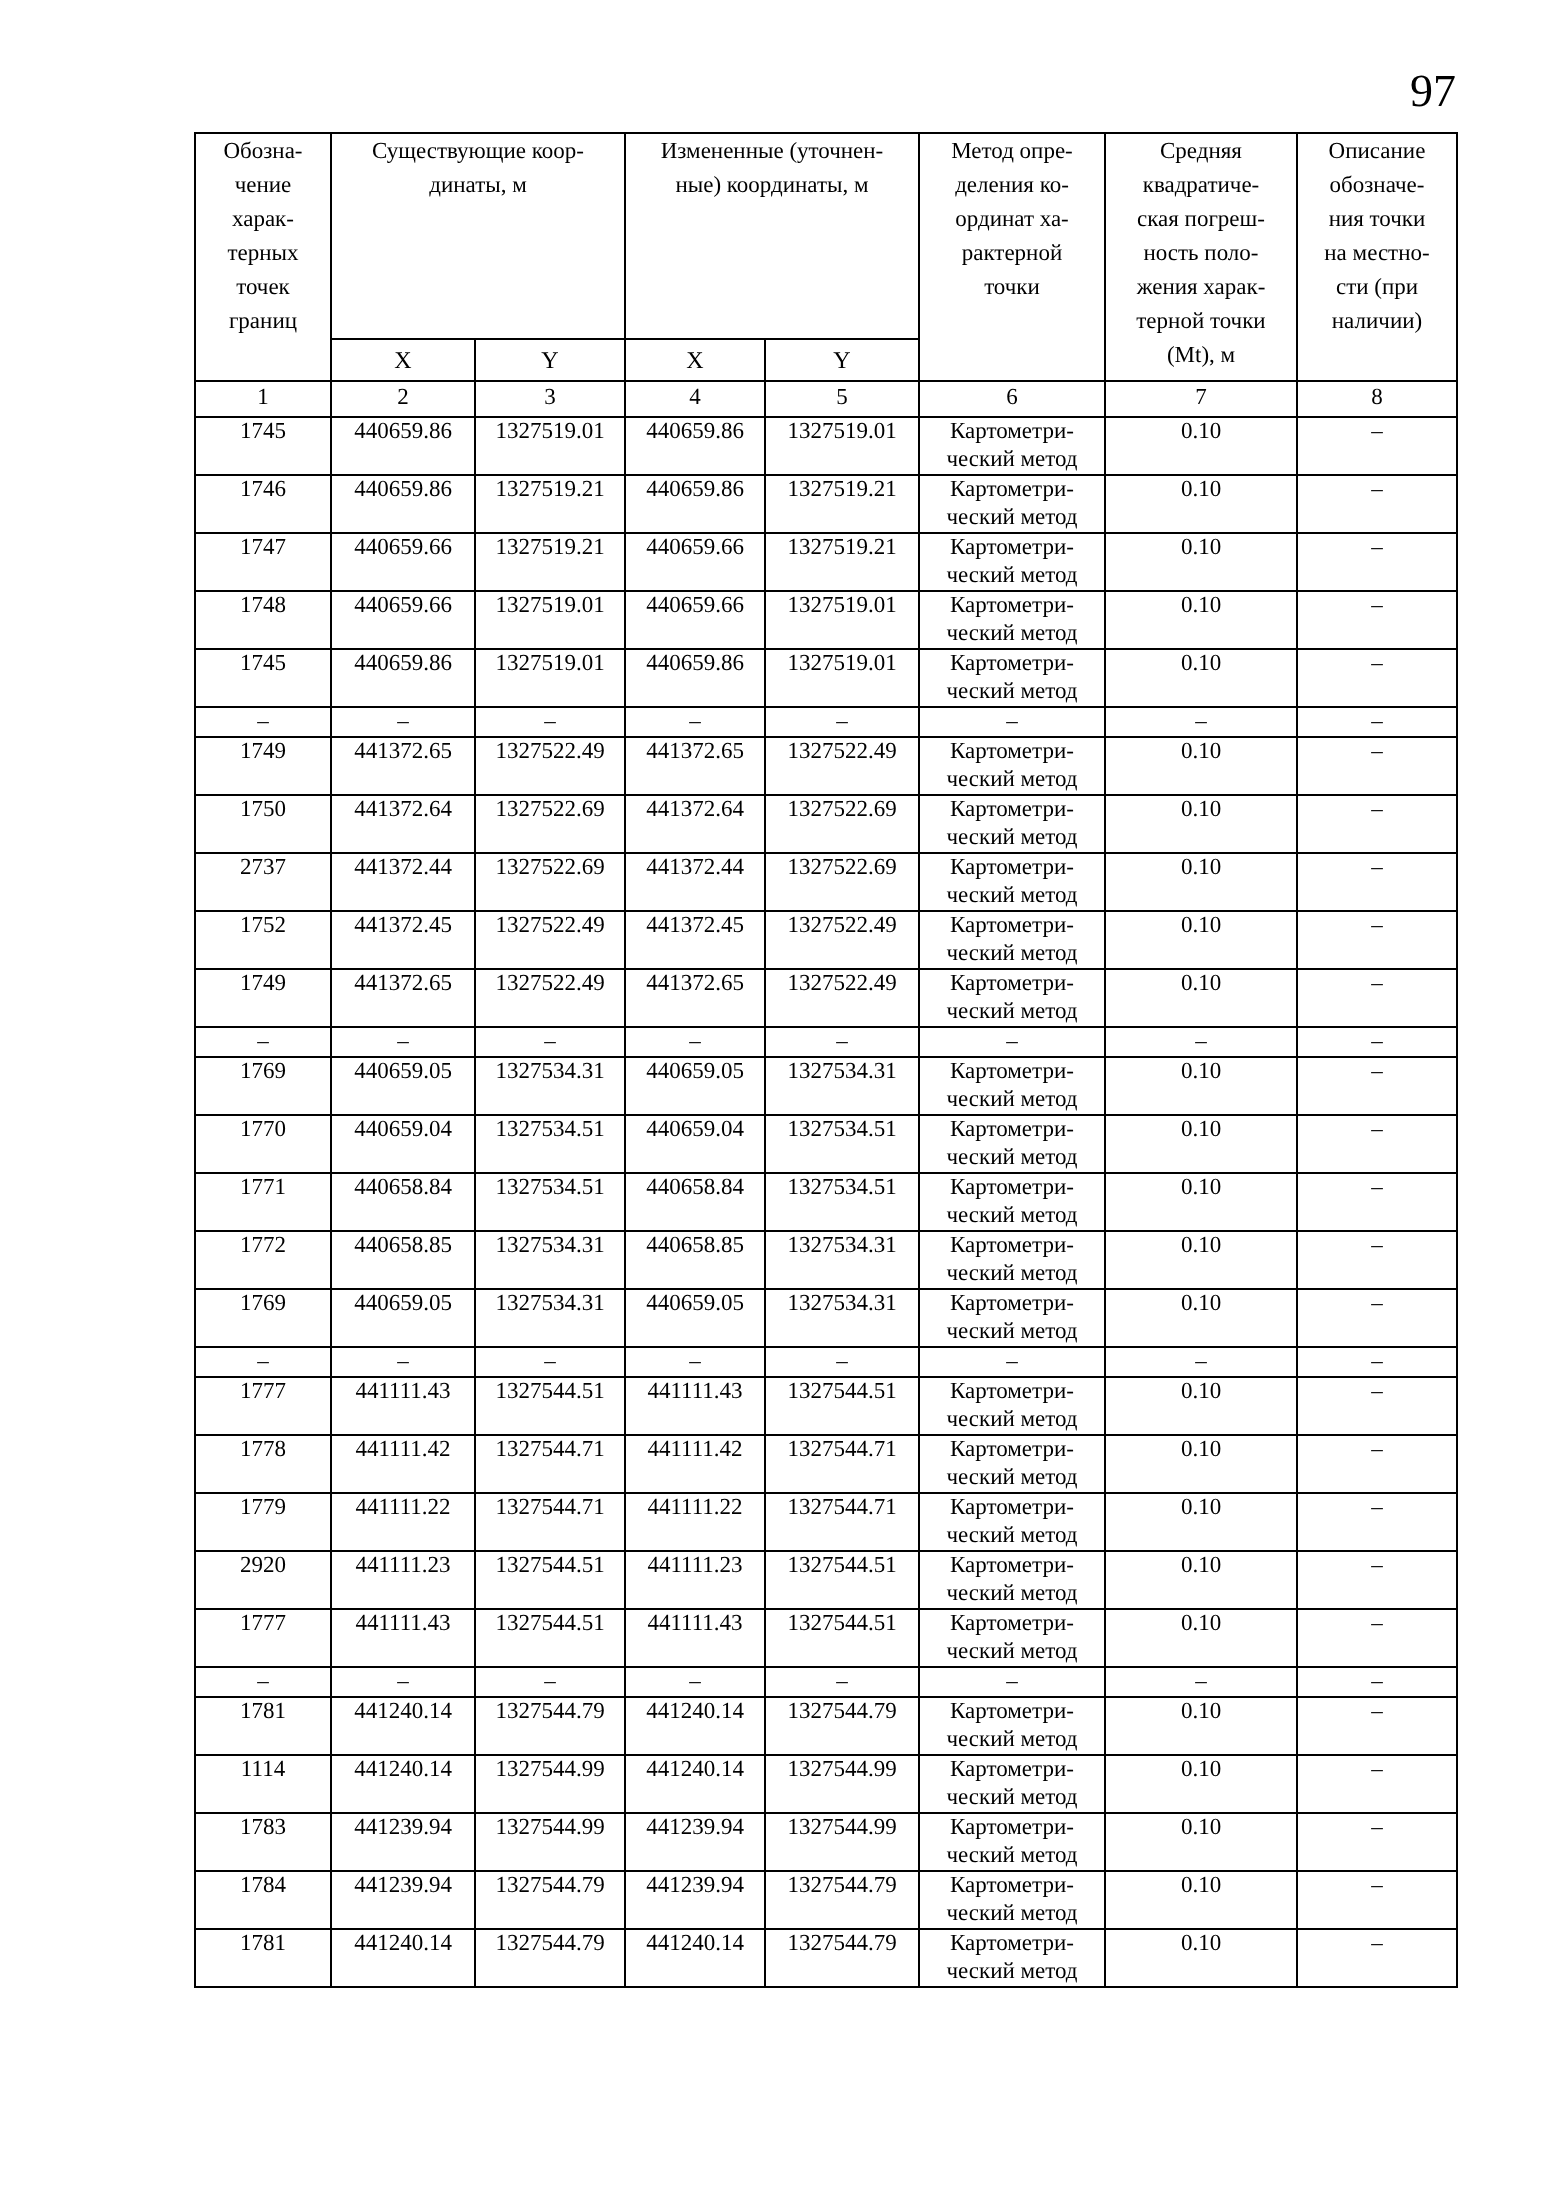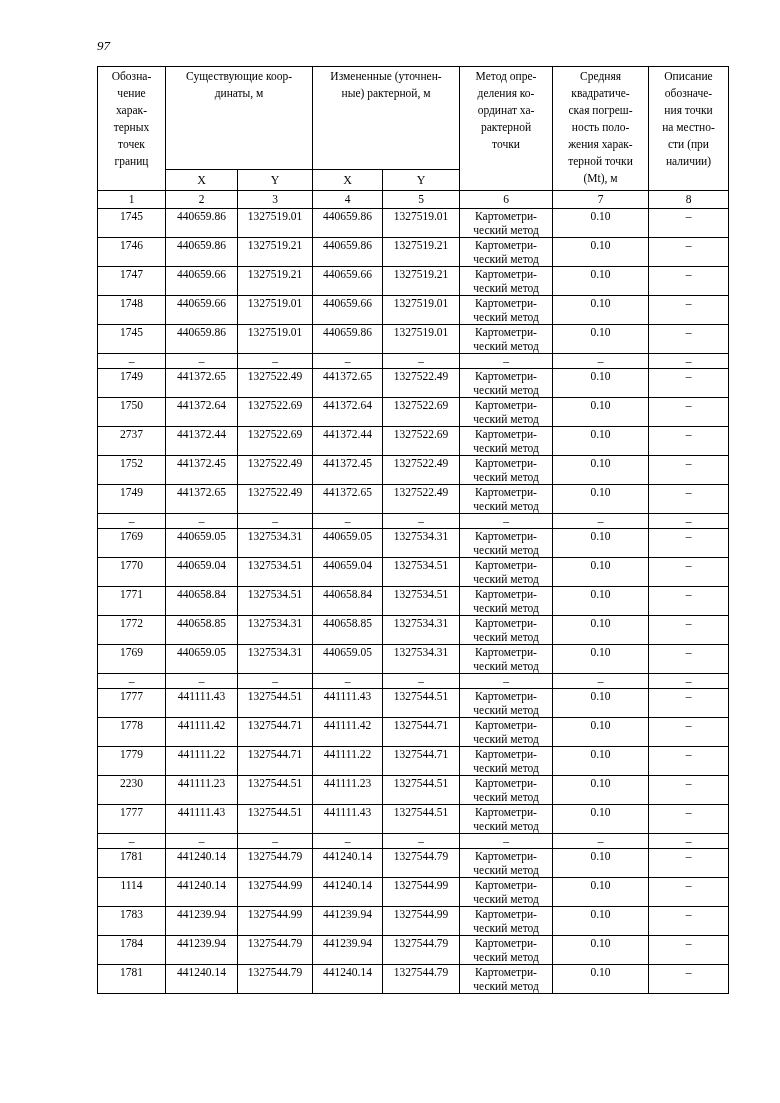--- a/index.html
+++ b/index.html
@@ -10,24 +10,23 @@
   body {
     width: 780px;
     height: 1103px;
     font-family: "Liberation Serif", serif;
     color: #000;
     position: relative;
   }
   .page-number {
     margin: 36px 0 0 97px;
     width: 631px;
-    text-align: left;
-    font-size: 13px;
+    text-align: right;
+    font-size: 23px;
     line-height: 20px;
-    font-style: italic;
   }
   table.coords-table {
     margin: 10px 0 0 97px;
     width: 631px;
     border-collapse: collapse;
     table-layout: fixed;
     padding-left: 16px;
   }
   .coords-table th, .coords-table td {
     border: 1px solid #000;
@@ -94,21 +93,21 @@
       <tr class="head-main">
         <th rowspan="2">Обозна-
 чение
 харак-
 терных
 точек
 границ</th>
         <th colspan="2">Существующие коор-
 динаты, м</th>
         <th colspan="2">Измененные (уточнен-
-ные) рактерной, м</th>
+ные) координаты, м</th>
         <th rowspan="2">Метод опре-
 деления ко-
 ординат ха-
 рактерной
 точки</th>
         <th rowspan="2">Средняя
 квадратиче-
 ская погреш-
 ность поло-
 жения харак-
@@ -361,21 +360,21 @@
           <td>441111.22</td>
           <td>1327544.71</td>
           <td>441111.22</td>
           <td>1327544.71</td>
           <td>Картометри-
 ческий метод</td>
           <td>0.10</td>
           <td>–</td>
         </tr>
         <tr>
-          <td>2230</td>
+          <td>2920</td>
           <td>441111.23</td>
           <td>1327544.51</td>
           <td>441111.23</td>
           <td>1327544.51</td>
           <td>Картометри-
 ческий метод</td>
           <td>0.10</td>
           <td>–</td>
         </tr>
         <tr>

